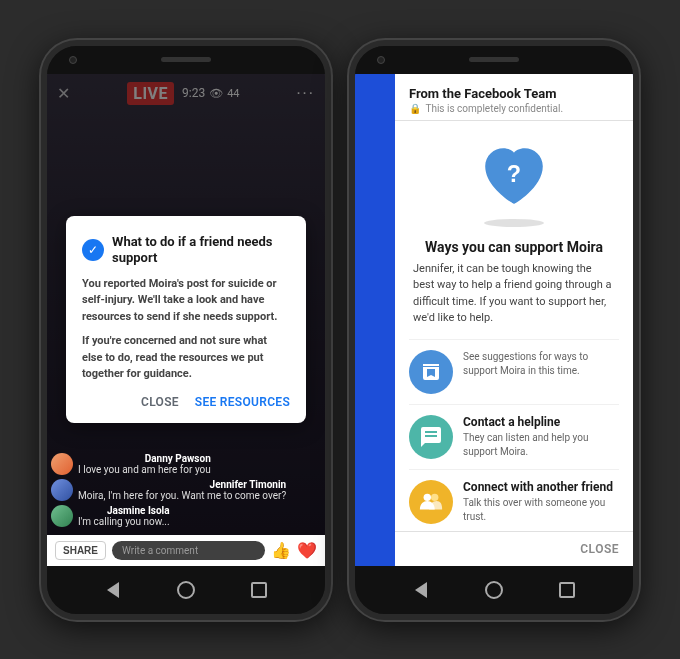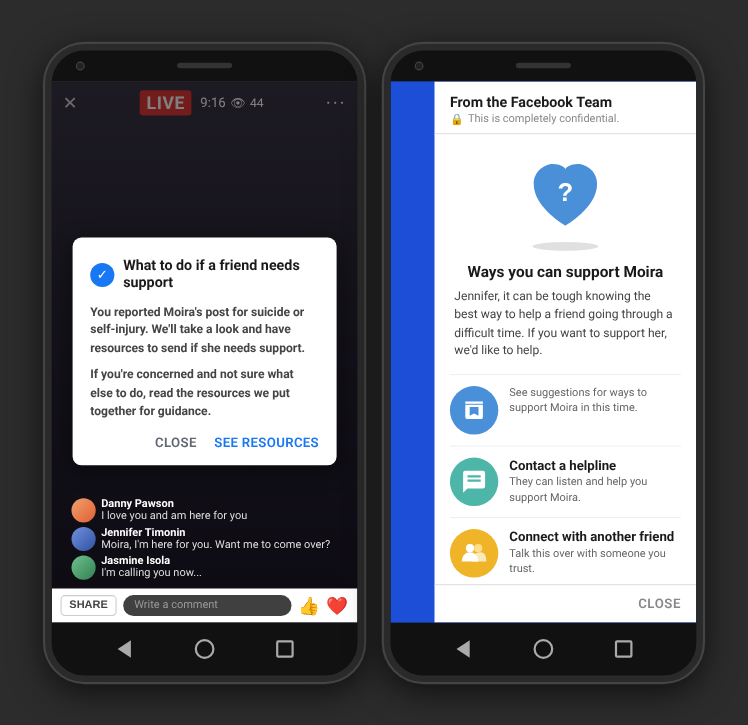--- a/index.html
+++ b/index.html
@@ -252,21 +252,22 @@
     }
 
     
     .chat-area {
       position: absolute;
       bottom: 0;
       left: 0; right: 0;
       background: rgba(0,0,0,0.0);
     }
     .chat-messages {
-      padding: 4px 18px;
+      padding: 4px 4px;
+      text-align: right;
     }
     .chat-msg {
       display: flex;
       gap: 5px;
       margin-bottom: 4px;
     }
     .chat-avatar {
       width: 22px;
       height: 22px;
       border-radius: 50%;
@@ -482,21 +483,21 @@
   <div class="phone-screen left-screen">
 
     <div class="video-bg">
       <div class="person-silhouette"></div>
     </div>
 
     <div class="live-bar">
       <span class="close-x">✕</span>
       <div class="live-center">
         <span class="live-badge">LIVE</span>
-        <span class="live-time">9:16</span>
+        <span class="live-time">9:23</span>
         <span class="eye-icon">👁</span>
         <span class="viewer-count">44</span>
       </div>
       <span class="more-dots">···</span>
     </div>
 
     <div class="modal-overlay">
       <div class="left-modal">
         <div class="modal-title-row">
           <div class="check-circle">

